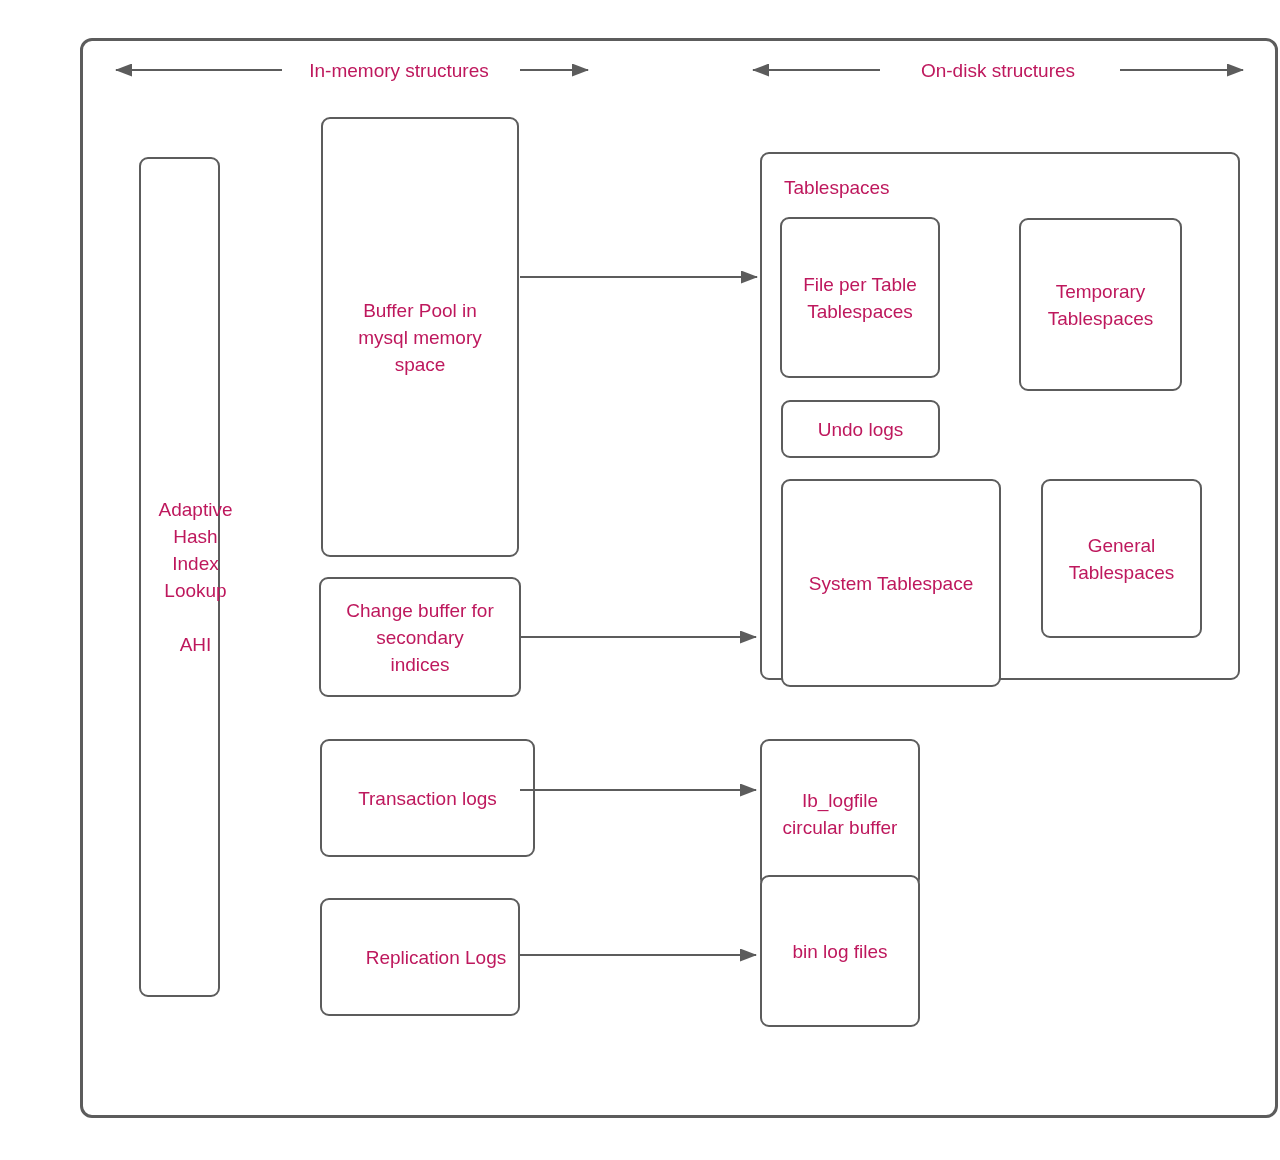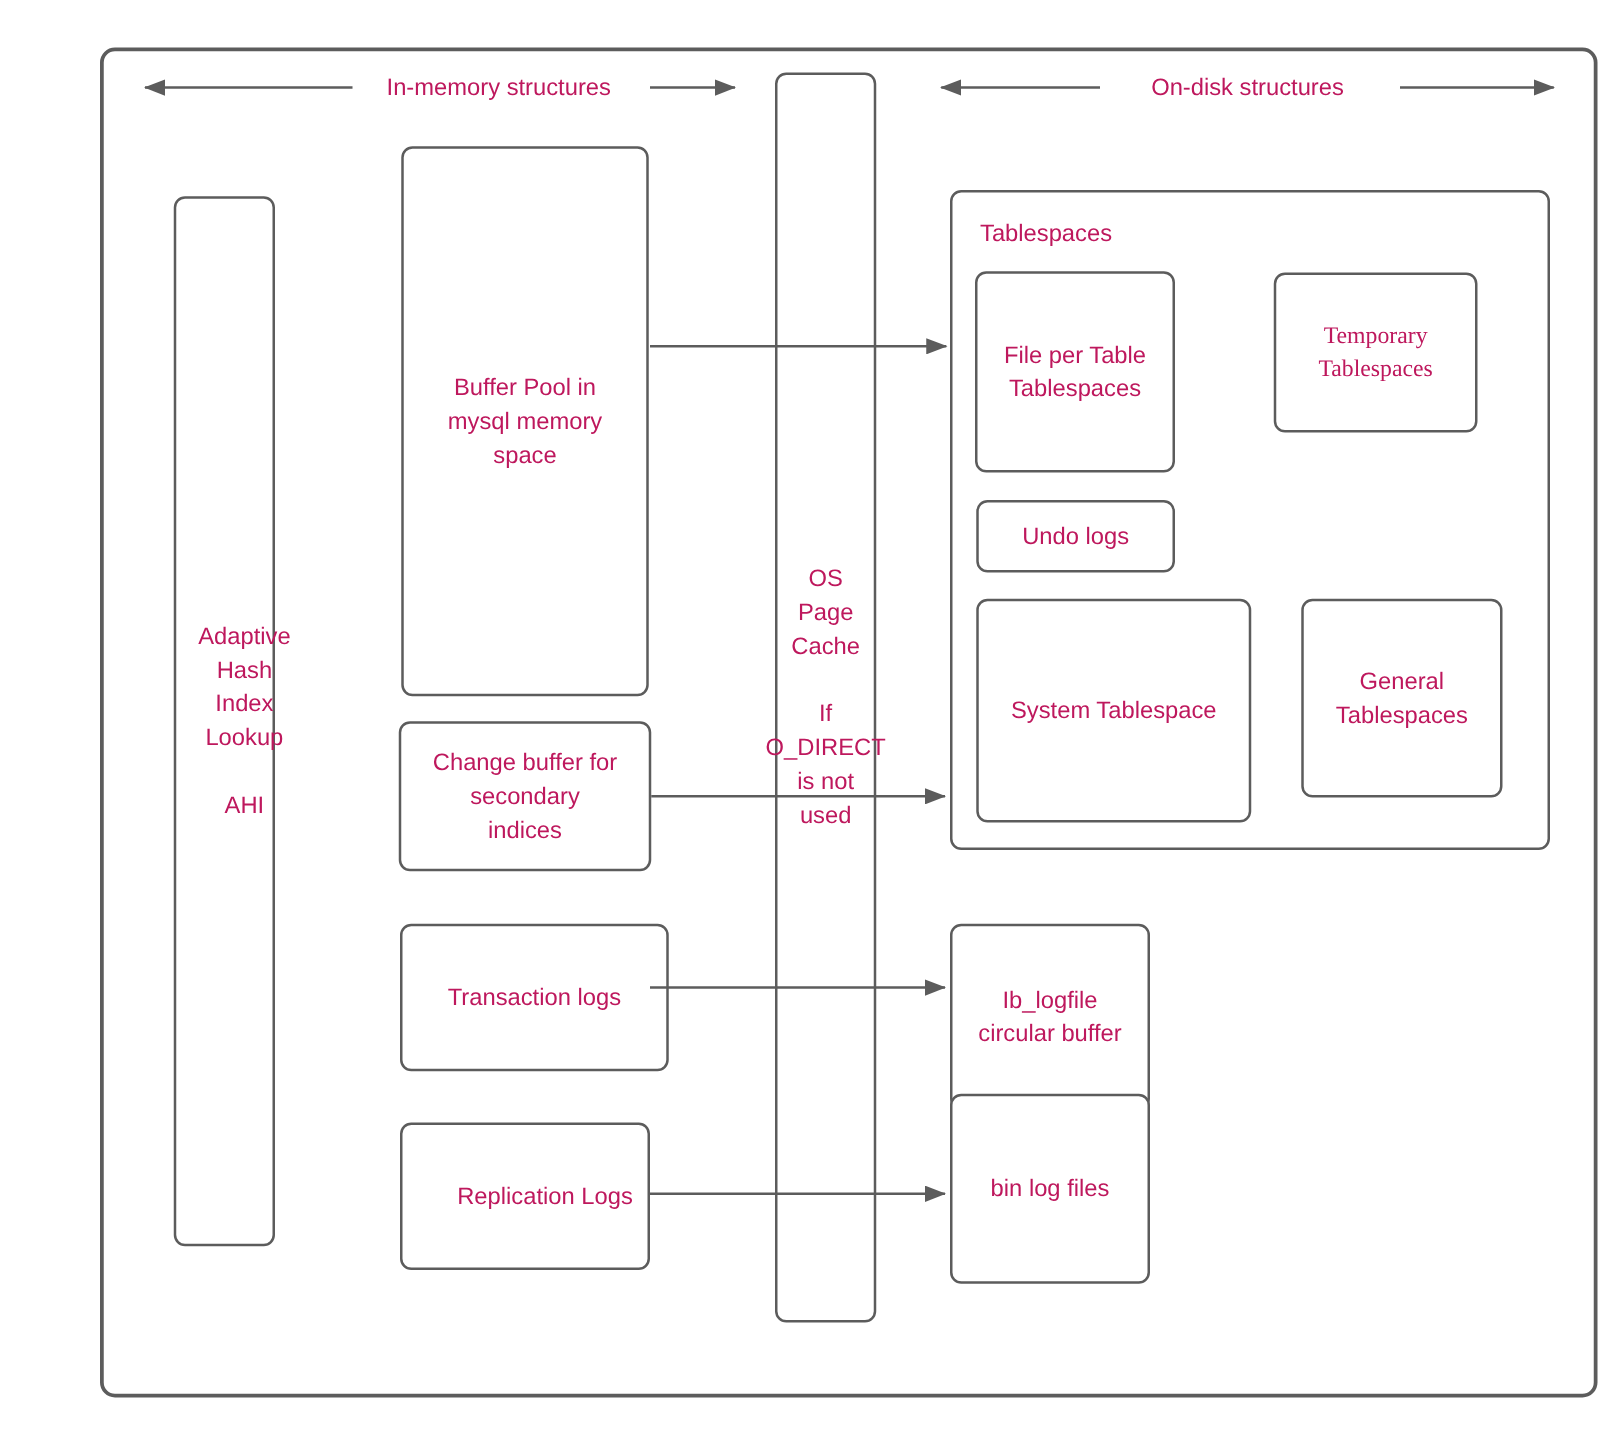--- a/index.html
+++ b/index.html
@@ -82,50 +82,40 @@
   </div>
 
   <div class="box" style="left:280px;top:739px;width:215px;height:118px;">
     <span class="box-label">Transaction logs</span>
   </div>
 
   <div class="box" style="left:280px;top:898px;width:200px;height:118px;padding-left:32px;">
     <span class="box-label">Replication Logs</span>
   </div>
 
-  <div class="box" style="left:580px;top:58px;width:81px;height:1000px;">
-    <span class="box-label">OS
-Page
-Cache
-
-If
-O_DIRECT
-is not
-used</span>
-  </div>
 
   <div class="box" style="left:720px;top:152px;width:480px;height:528px;">
     <span class="corner-label" style="left:22px;top:20px;">Tablespaces</span>
   </div>
 
   <div class="box" style="left:740px;top:217px;width:160px;height:161px;">
     <span class="box-label">File per Table
 Tablespaces</span>
   </div>
 
-  <div class="box" style="left:979px;top:218px;width:163px;height:128px;font-family:Liberation Serif, serif;">
+  <div class="box" style="left:979px;top:218px;width:163px;height:173px;">
     <span class="box-label">Temporary
 Tablespaces</span>
   </div>
 
   <div class="box" style="left:741px;top:400px;width:159px;height:58px;">
     <span class="box-label">Undo logs</span>
   </div>
 
-  <div class="box" style="left:741px;top:479px;width:220px;height:179px;">
+  <div class="box" style="left:741px;top:479px;width:220px;height:208px;">
     <span class="box-label">System Tablespace</span>
   </div>
 
   <div class="box" style="left:1001px;top:479px;width:161px;height:159px;">
     <span class="box-label">General
 Tablespaces</span>
   </div>
 
   <div class="box" style="left:720px;top:739px;width:160px;height:149px;">
     <span class="box-label">Ib_logfile

